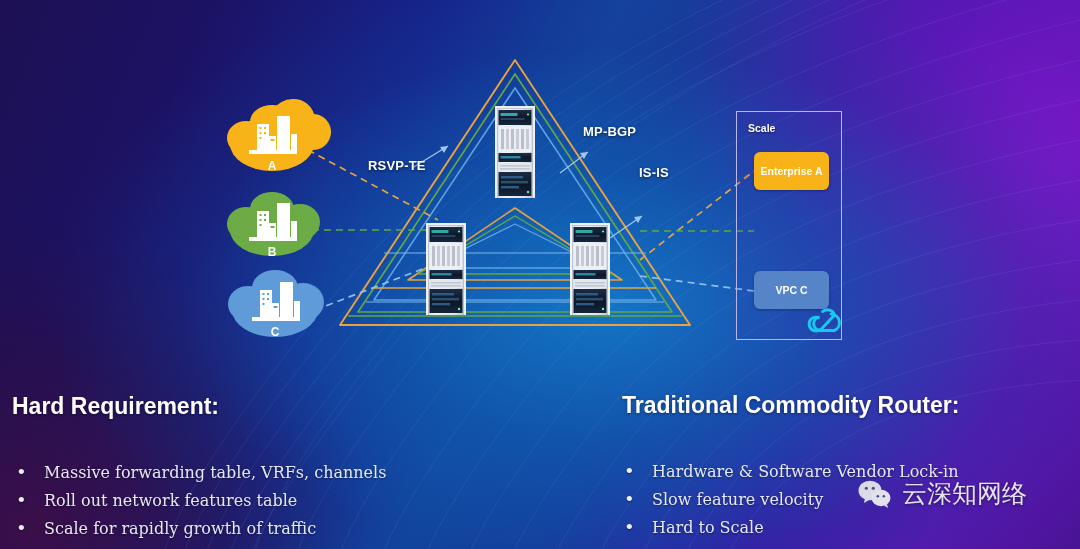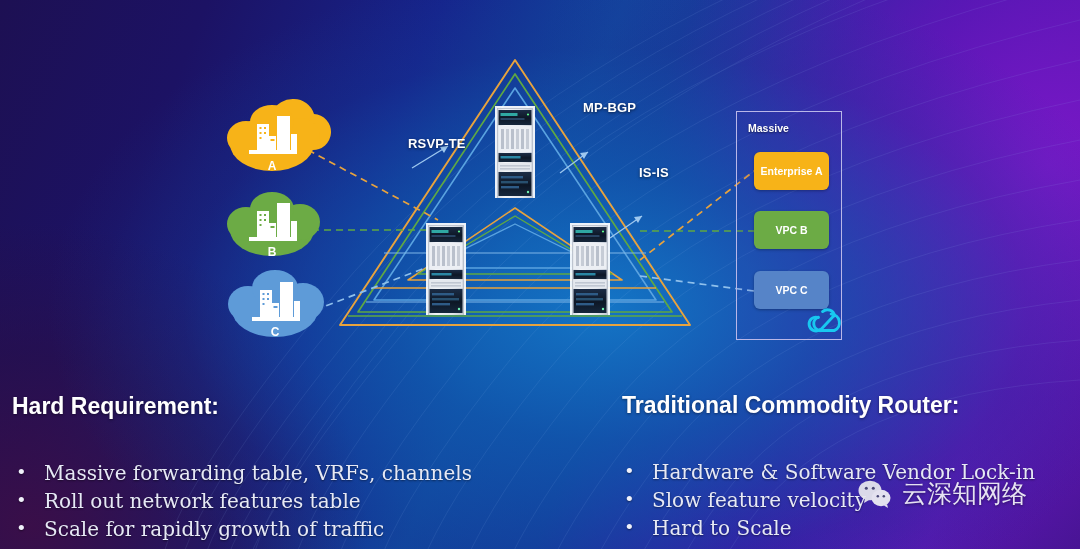--- a/index.html
+++ b/index.html
@@ -43,22 +43,22 @@
   }
 
   
   #diagram { position:absolute; left:0; top:48px; width:1080px; height:320px; }
 
   
   .proto-label {
     position:absolute; color:#ffffff; font-size:13px; font-weight:bold;
     text-shadow:0 1px 3px rgba(0,0,0,.6); letter-spacing:.2px;
   }
-  #label-rsvpte { left:368px; top:136px;margin-left:40px; }
-  #label-mpbgp  { left:583px; top:100px; }
+  #label-rsvpte { left:368px; top:158px; }
+  #label-mpbgp  { left:583px; top:124px; }
   #label-isis   { left:639px; top:165px; }
 
   
   #region-panel {
     position:absolute; left:736px; top:111px; width:106px; height:229px;
     border:1.5px solid #b9b7e8;
     background:rgba(70,40,170,0.10);
   }
   #region-title {
     position:absolute; left:748px; top:122px;
@@ -82,21 +82,21 @@
   .col-heading {
     position:absolute; font-size:23px; font-weight:bold; color:#ffffff;
     text-shadow:0 1px 3px rgba(0,0,0,.45);
   }
   #heading-left  { left:12px;  top:393px; }
   #heading-right { left:622px; top:392px;text-align:right; }
 
   .bullets {
     position:absolute;
     font-family:"DejaVu Serif", "Liberation Serif", serif;
-    font-size:20px; color:#e6e9f5; line-height:28px;
+    font-size:16px; color:#e6e9f5; line-height:28px;
     text-shadow:0 1px 2px rgba(0,0,0,.45);
     list-style:none;
   }
   #bullets-left  { left:14px;  top:459px; width:600px; }
   #bullets-right { left:622px; top:458px; width:470px; }
   .bullets li { position:relative; padding-left:30px; white-space:nowrap; }
   .bullets li::before {
     content:"•"; position:absolute; left:4px; top:-1px;
     font-family:"Liberation Sans", sans-serif; font-size:19px; color:#f0f2fb;
   }
@@ -292,23 +292,22 @@
       </g>
       <text x="275" y="288" fill="#ffffff" font-size="12" font-weight="bold" text-anchor="middle" font-family="Liberation Sans, sans-serif">C</text>
     </g>
   </svg>
 
   <div class="proto-label" id="label-rsvpte">RSVP-TE</div>
   <div class="proto-label" id="label-mpbgp">MP-BGP</div>
   <div class="proto-label" id="label-isis">IS-IS</div>
 
   <div id="region-panel"></div>
-  <div id="region-title">Massive</div>
+  <div id="region-title">Scale</div>
   <div class="vpc-box" id="vpc-a">Enterprise A</div>
-  <div class="vpc-box" id="vpc-b">VPC B</div>
   <div class="vpc-box" id="vpc-c">VPC C</div>
 
   <svg id="cloud-logo" viewBox="0 0 48 42">
     <g fill="none" stroke="#18c8f0" stroke-width="3.4" stroke-linejoin="round" stroke-linecap="round">
       <path d="M20,10 a8.5,8.5 0 0 1 14,5"></path>
       <path d="M15,17 a8,8 0 1 0 2,14"></path>
       <path d="M30,13 a10,10 0 0 1 4,19 l-17,0 a8,8 0 0 1 -2,-15.5"></path>
       <path d="M17,32 l17,-18"></path>
     </g>
   </svg>

